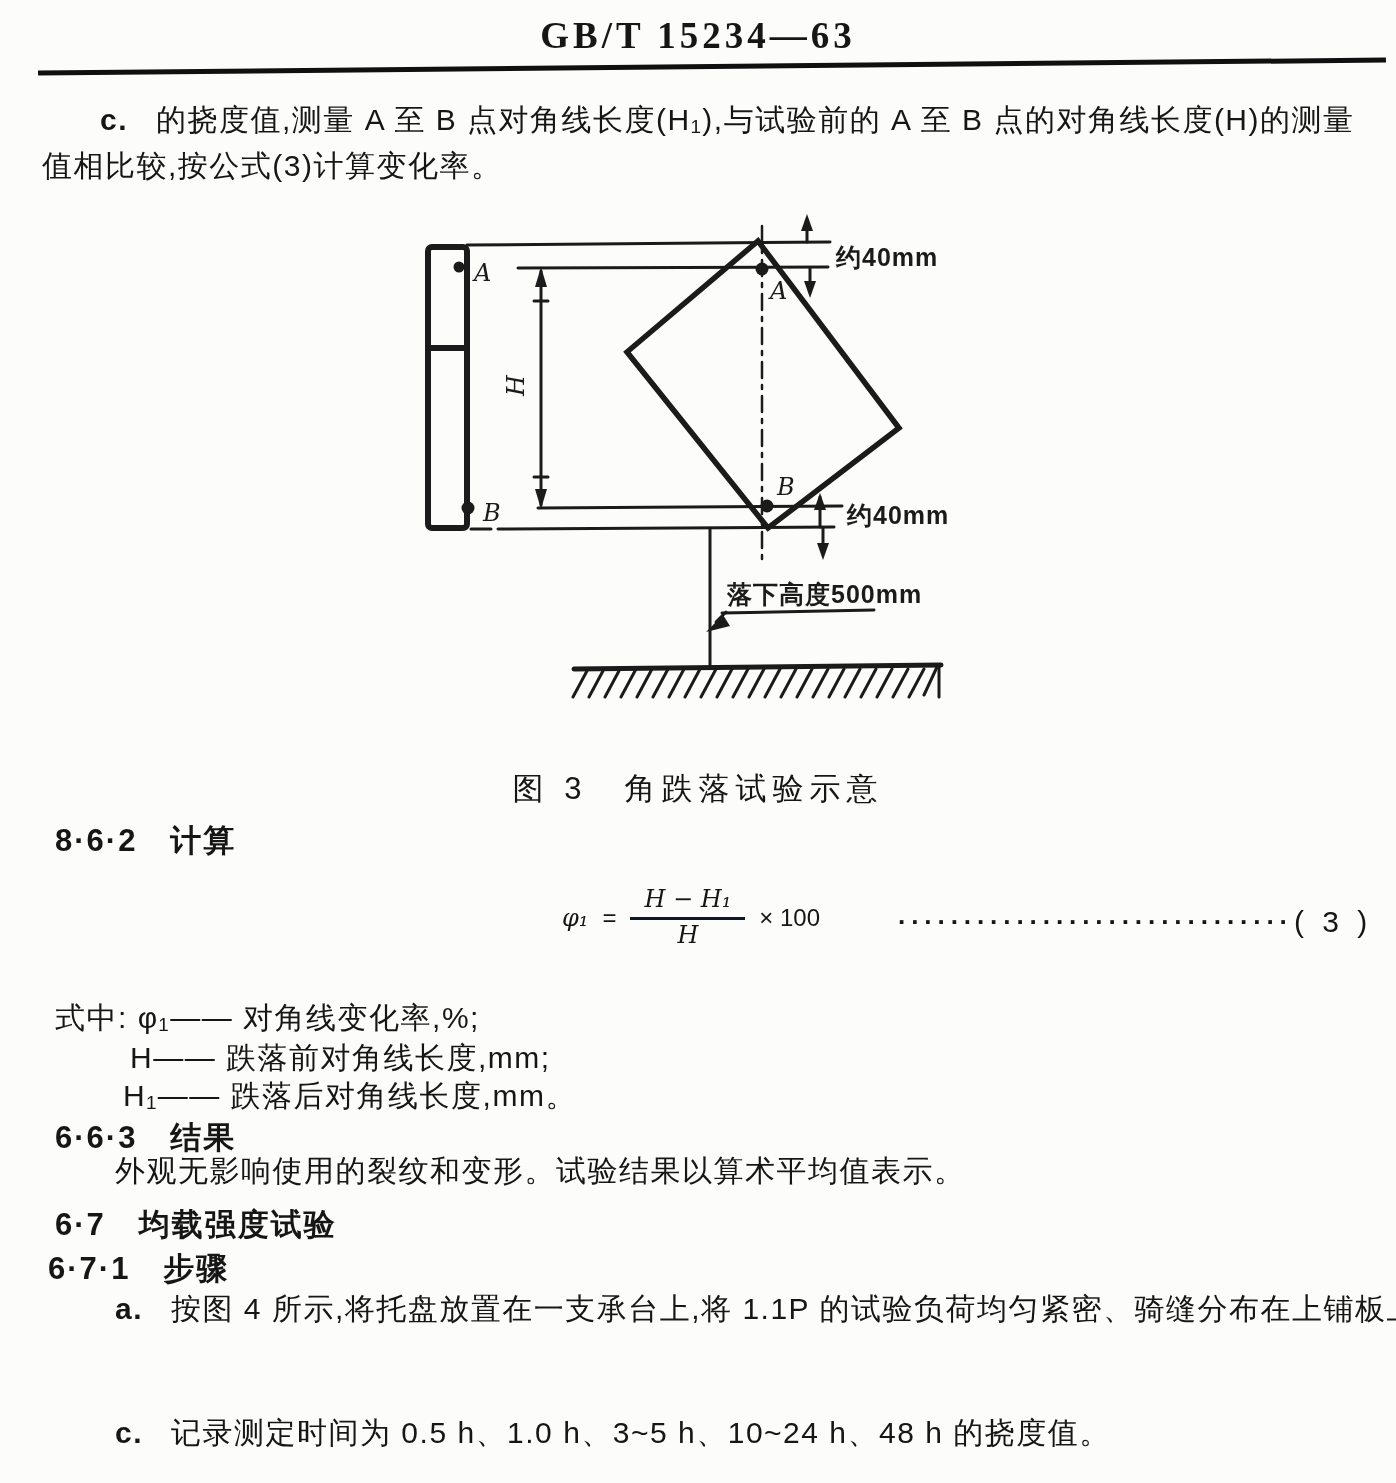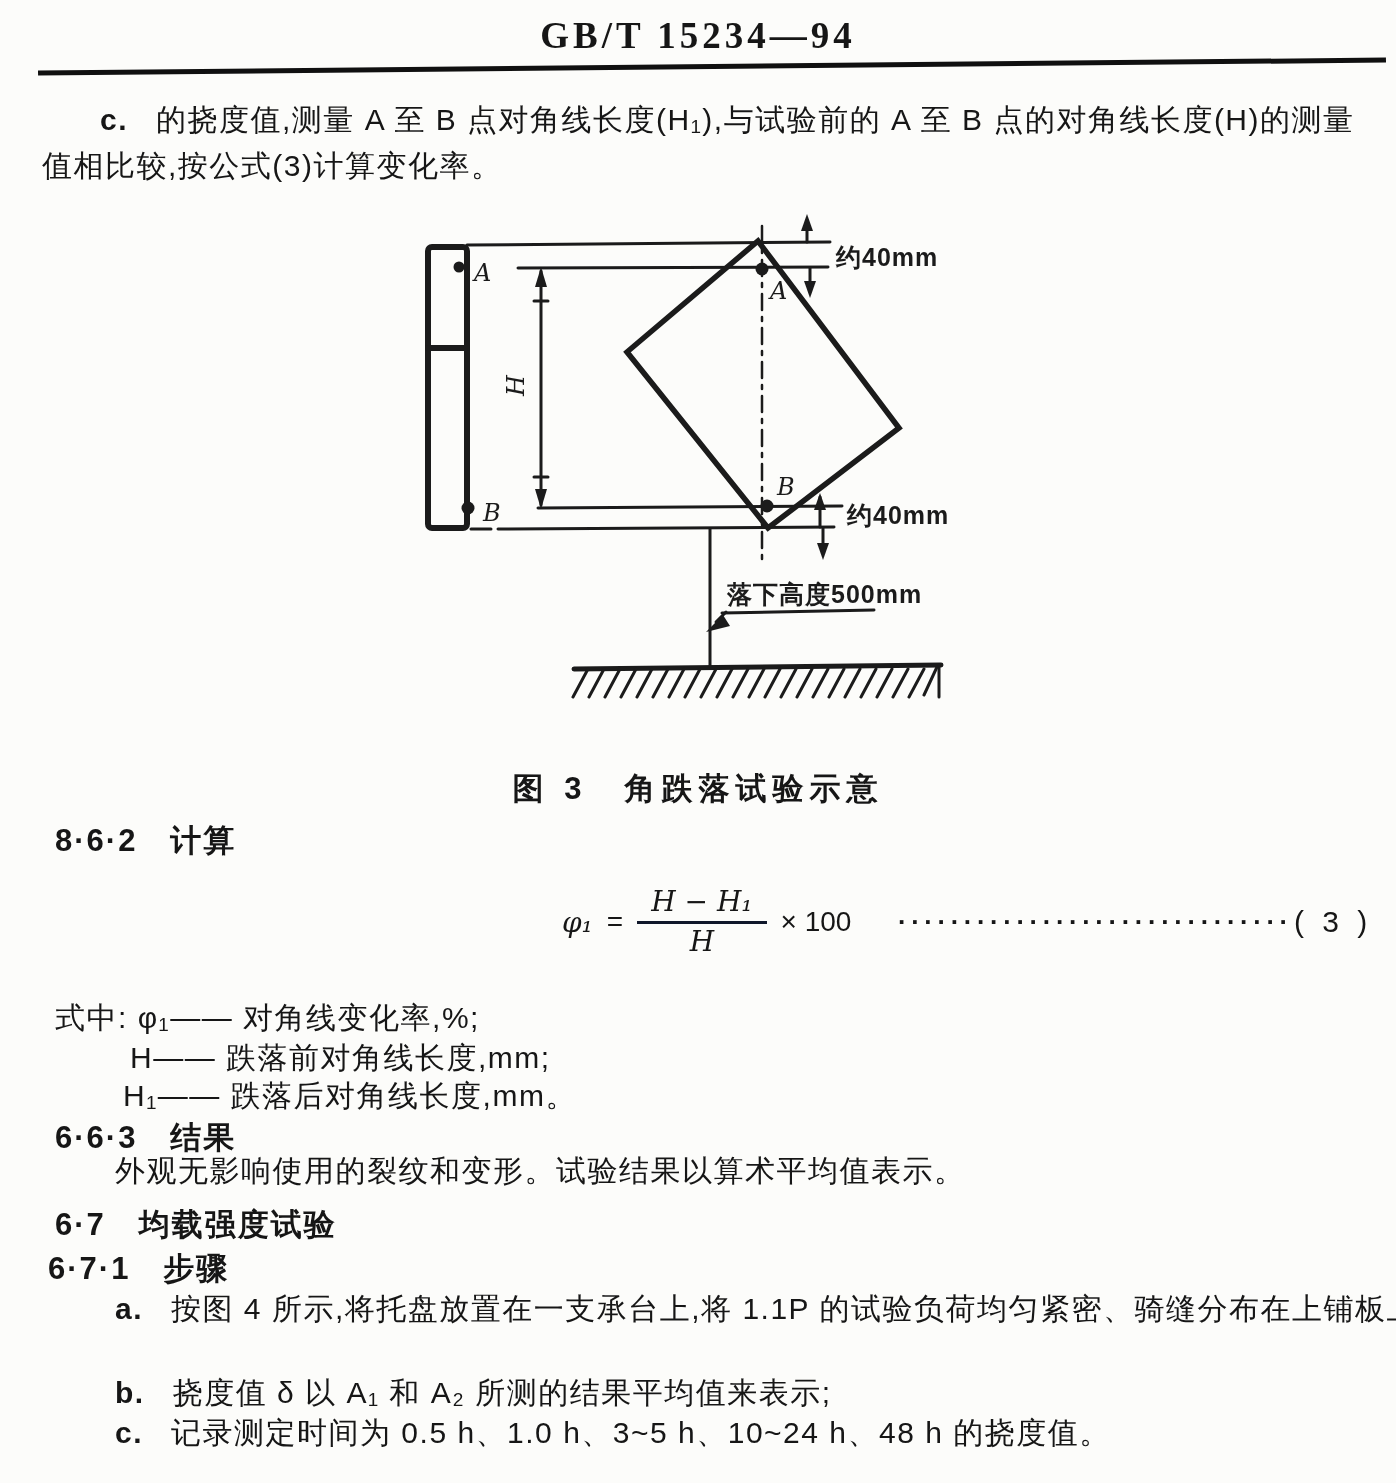--- a/index.html
+++ b/index.html
@@ -24,27 +24,27 @@
     background:#101010;
     transform:rotate(-0.55deg);
   }
   .body-line{
     font-size:30px;letter-spacing:1.5px;white-space:nowrap;
   }
   .marker{font-weight:bold;margin-right:28px;}
   .heading{font-size:31px;font-weight:bold;letter-spacing:2px;white-space:nowrap;}
   .caption{
     left:0;right:0;top:768px;text-align:center;
-    font-size:31px;font-weight:bold;letter-spacing:6px;
+    font-size:31px;font-weight:normal;letter-spacing:6px;
   }
   
   .formula-row{
     left:562px;top:886px;
     display:flex;align-items:center;gap:14px;
-    font-size:28px;
+    font-size:24px;
   }
   .math{font-family:"DejaVu Serif","Liberation Serif",serif;font-style:italic;}
   .frac{display:inline-flex;flex-direction:column;align-items:center;line-height:1.15;}
   .frac .num{border-bottom:3px solid #0f172a;padding:0 14px 3px 14px;}
   .frac .den{padding-top:2px;}
   .leader{
     left:898px;top:905px;
     display:flex;align-items:center;
     white-space:nowrap;
   }
@@ -55,21 +55,21 @@
   .eq-label{font-size:30px;letter-spacing:5px;margin-left:6px;}
   
   .fig-math{font-family:"DejaVu Serif","Liberation Serif",serif;font-style:italic;font-size:24px;fill:#1b1b1b;}
   .fig-cjk{font-family:"Liberation Sans","DejaVu Sans",sans-serif;font-size:25px;font-weight:bold;fill:#1b1b1b;letter-spacing:1px;}
 </style>
 </head>
 <body>
 
 <div class="page">
 
-  <div class="abs hdr">GB/T 15234—94</div>
+  <div class="abs hdr">GB/T 15234—63</div>
   <div class="abs rule"></div>
 
   <div class="abs body-line" style="left:100px;top:100px;">
     <span class="marker">c.</span><span>的挠度值,测量 A 至 B 点对角线长度(H₁),与试验前的 A 至 B 点的对角线长度(H)的测量</span>
   </div>
   <div class="abs body-line" style="left:42px;top:146px;">值相比较,按公式(3)计算变化率。</div>
 
   <svg class="abs" style="left:380px;top:200px;" width="600" height="520" viewBox="380 200 600 520">
     <g stroke="#1b1b1b" stroke-linecap="round" fill="none">
 
@@ -165,20 +165,17 @@
 
   <div class="abs heading" style="left:55px;top:1117px;">6·6·3　结果</div>
   <div class="abs body-line" style="left:115px;top:1151px;">外观无影响使用的裂纹和变形。试验结果以算术平均值表示。</div>
 
   <div class="abs heading" style="left:55px;top:1204px;">6·7　均载强度试验</div>
   <div class="abs heading" style="left:48px;top:1248px;">6·7·1　步骤</div>
 
   <div class="abs body-line" style="left:115px;top:1289px;">
     <span class="marker">a.</span><span>按图 4 所示,将托盘放置在一支承台上,将 1.1P 的试验负荷均匀紧密、骑缝分布在上铺板上,</span>
   </div>
-  <div class="abs body-line" style="left:115px;top:1373px;">
-    <span class="marker">b.</span><span>挠度值 δ 以 A₁ 和 A₂ 所测的结果平均值来表示;</span>
-  </div>
   <div class="abs body-line" style="left:115px;top:1413px;">
     <span class="marker">c.</span><span>记录测定时间为 0.5 h、1.0 h、3~5 h、10~24 h、48 h 的挠度值。</span>
   </div>
 
 </div>
 
 </body></html>

